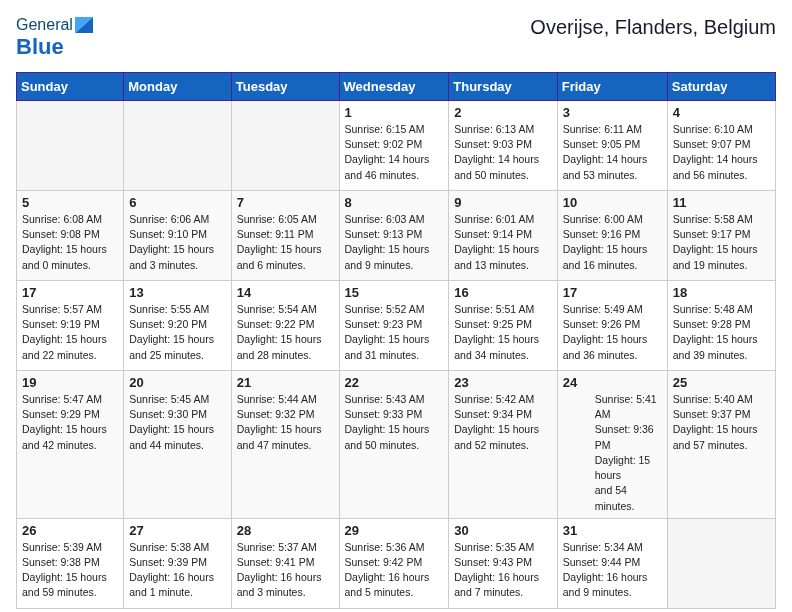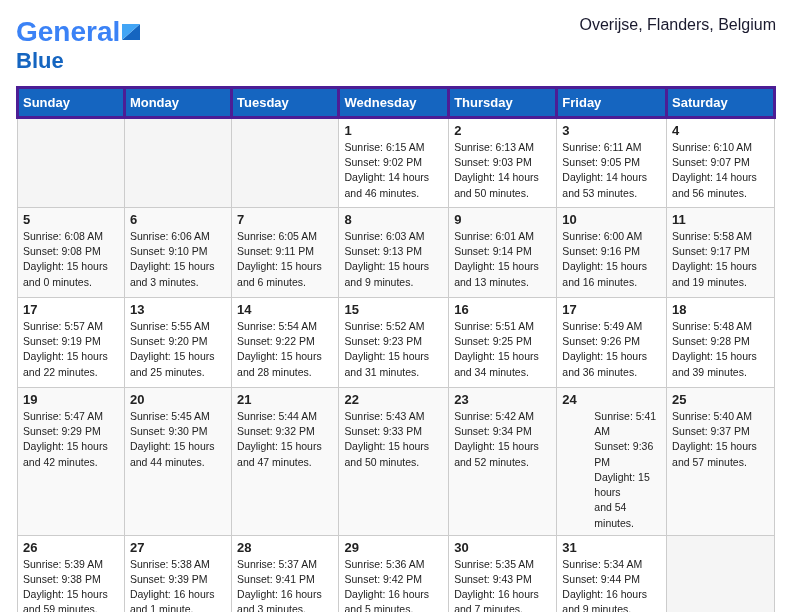--- a/index.html
+++ b/index.html
@@ -28,35 +28,35 @@
     .title-block {
       text-align: right;
     }
     .month-title {
       font-size: 38px;
       font-weight: bold;
       color: #1a1a2e;
       line-height: 1.1;
     }
     .location-title {
-      font-size: 16px;
+      font-size: 20px;
       color: #1a1a2e;
     }
     table {
       width: 100%;
       border-collapse: collapse;
     }
     thead tr th {
       background: #1565c0;
       color: #fff;
       font-size: 13px;
       font-weight: bold;
       padding: 6px 4px;
       text-align: left;
-      border: 3px solid #4c1d95;
+      border: 1px solid #4c1d95;
     }
     tbody tr td {
       border: 1px solid #ccc;
       vertical-align: top;
       padding: 4px 5px;
       min-height: 80px;
       height: 90px;
       font-size: 11px;
       color: #222;
       background: #fff;
@@ -82,21 +82,21 @@
       line-height: 1.45;
       color: #222;
     }
   </style>
 </head>
 <body>
 
 <div class="header">
   <div class="logo">
     <div class="logo-line">
-      <span style="font-size:28px;font-weight:bold;color:#3b82f6;">General</span>
+      <span style="font-size:16px;font-weight:normal;color:#0c4a6e;">General</span>
       <svg width="18" height="18" viewBox="0 0 18 18" style="margin-left:2px;margin-top:-2px;">
         <polygon points="0,18 18,2 18,18" fill="#1565c0"></polygon>
         <polygon points="0,18 18,2 0,2" fill="#42a5f5"></polygon>
       </svg>
     </div>
     <div>
       <span style="font-size:22px;font-weight:bold;color:#1565c0;">Blue</span>
     </div>
   </div>
   <div class="title-block">

